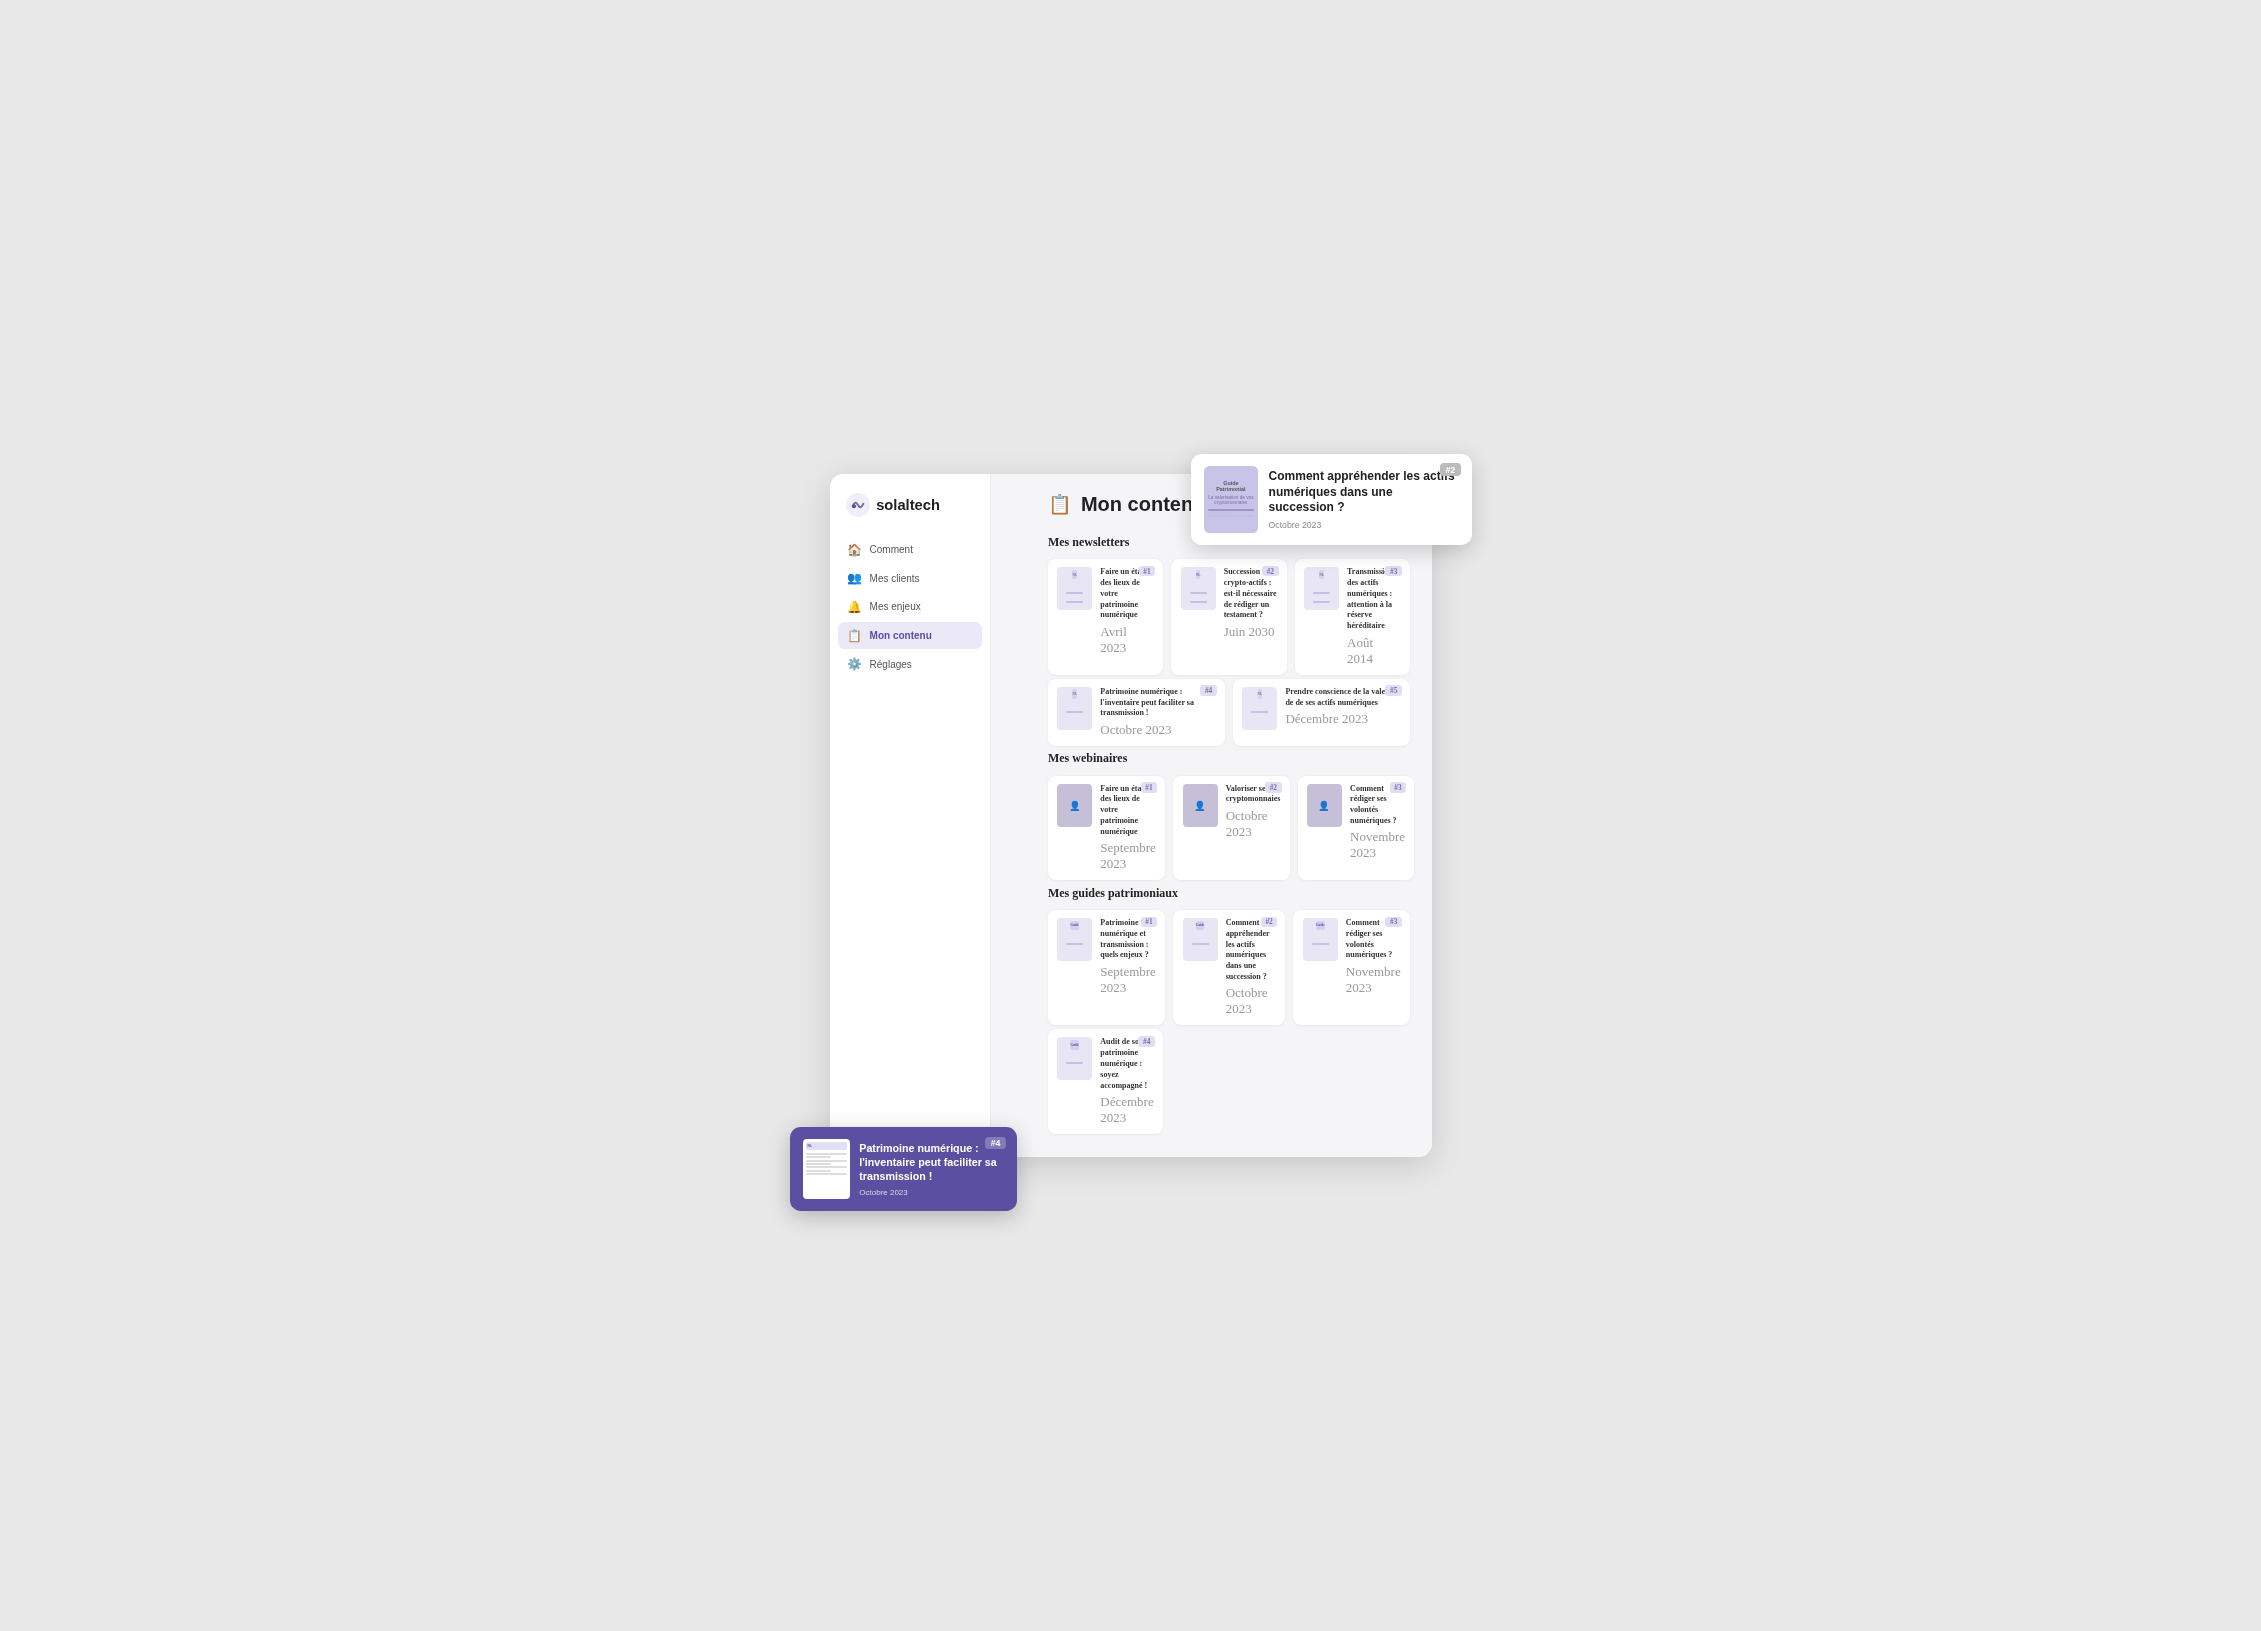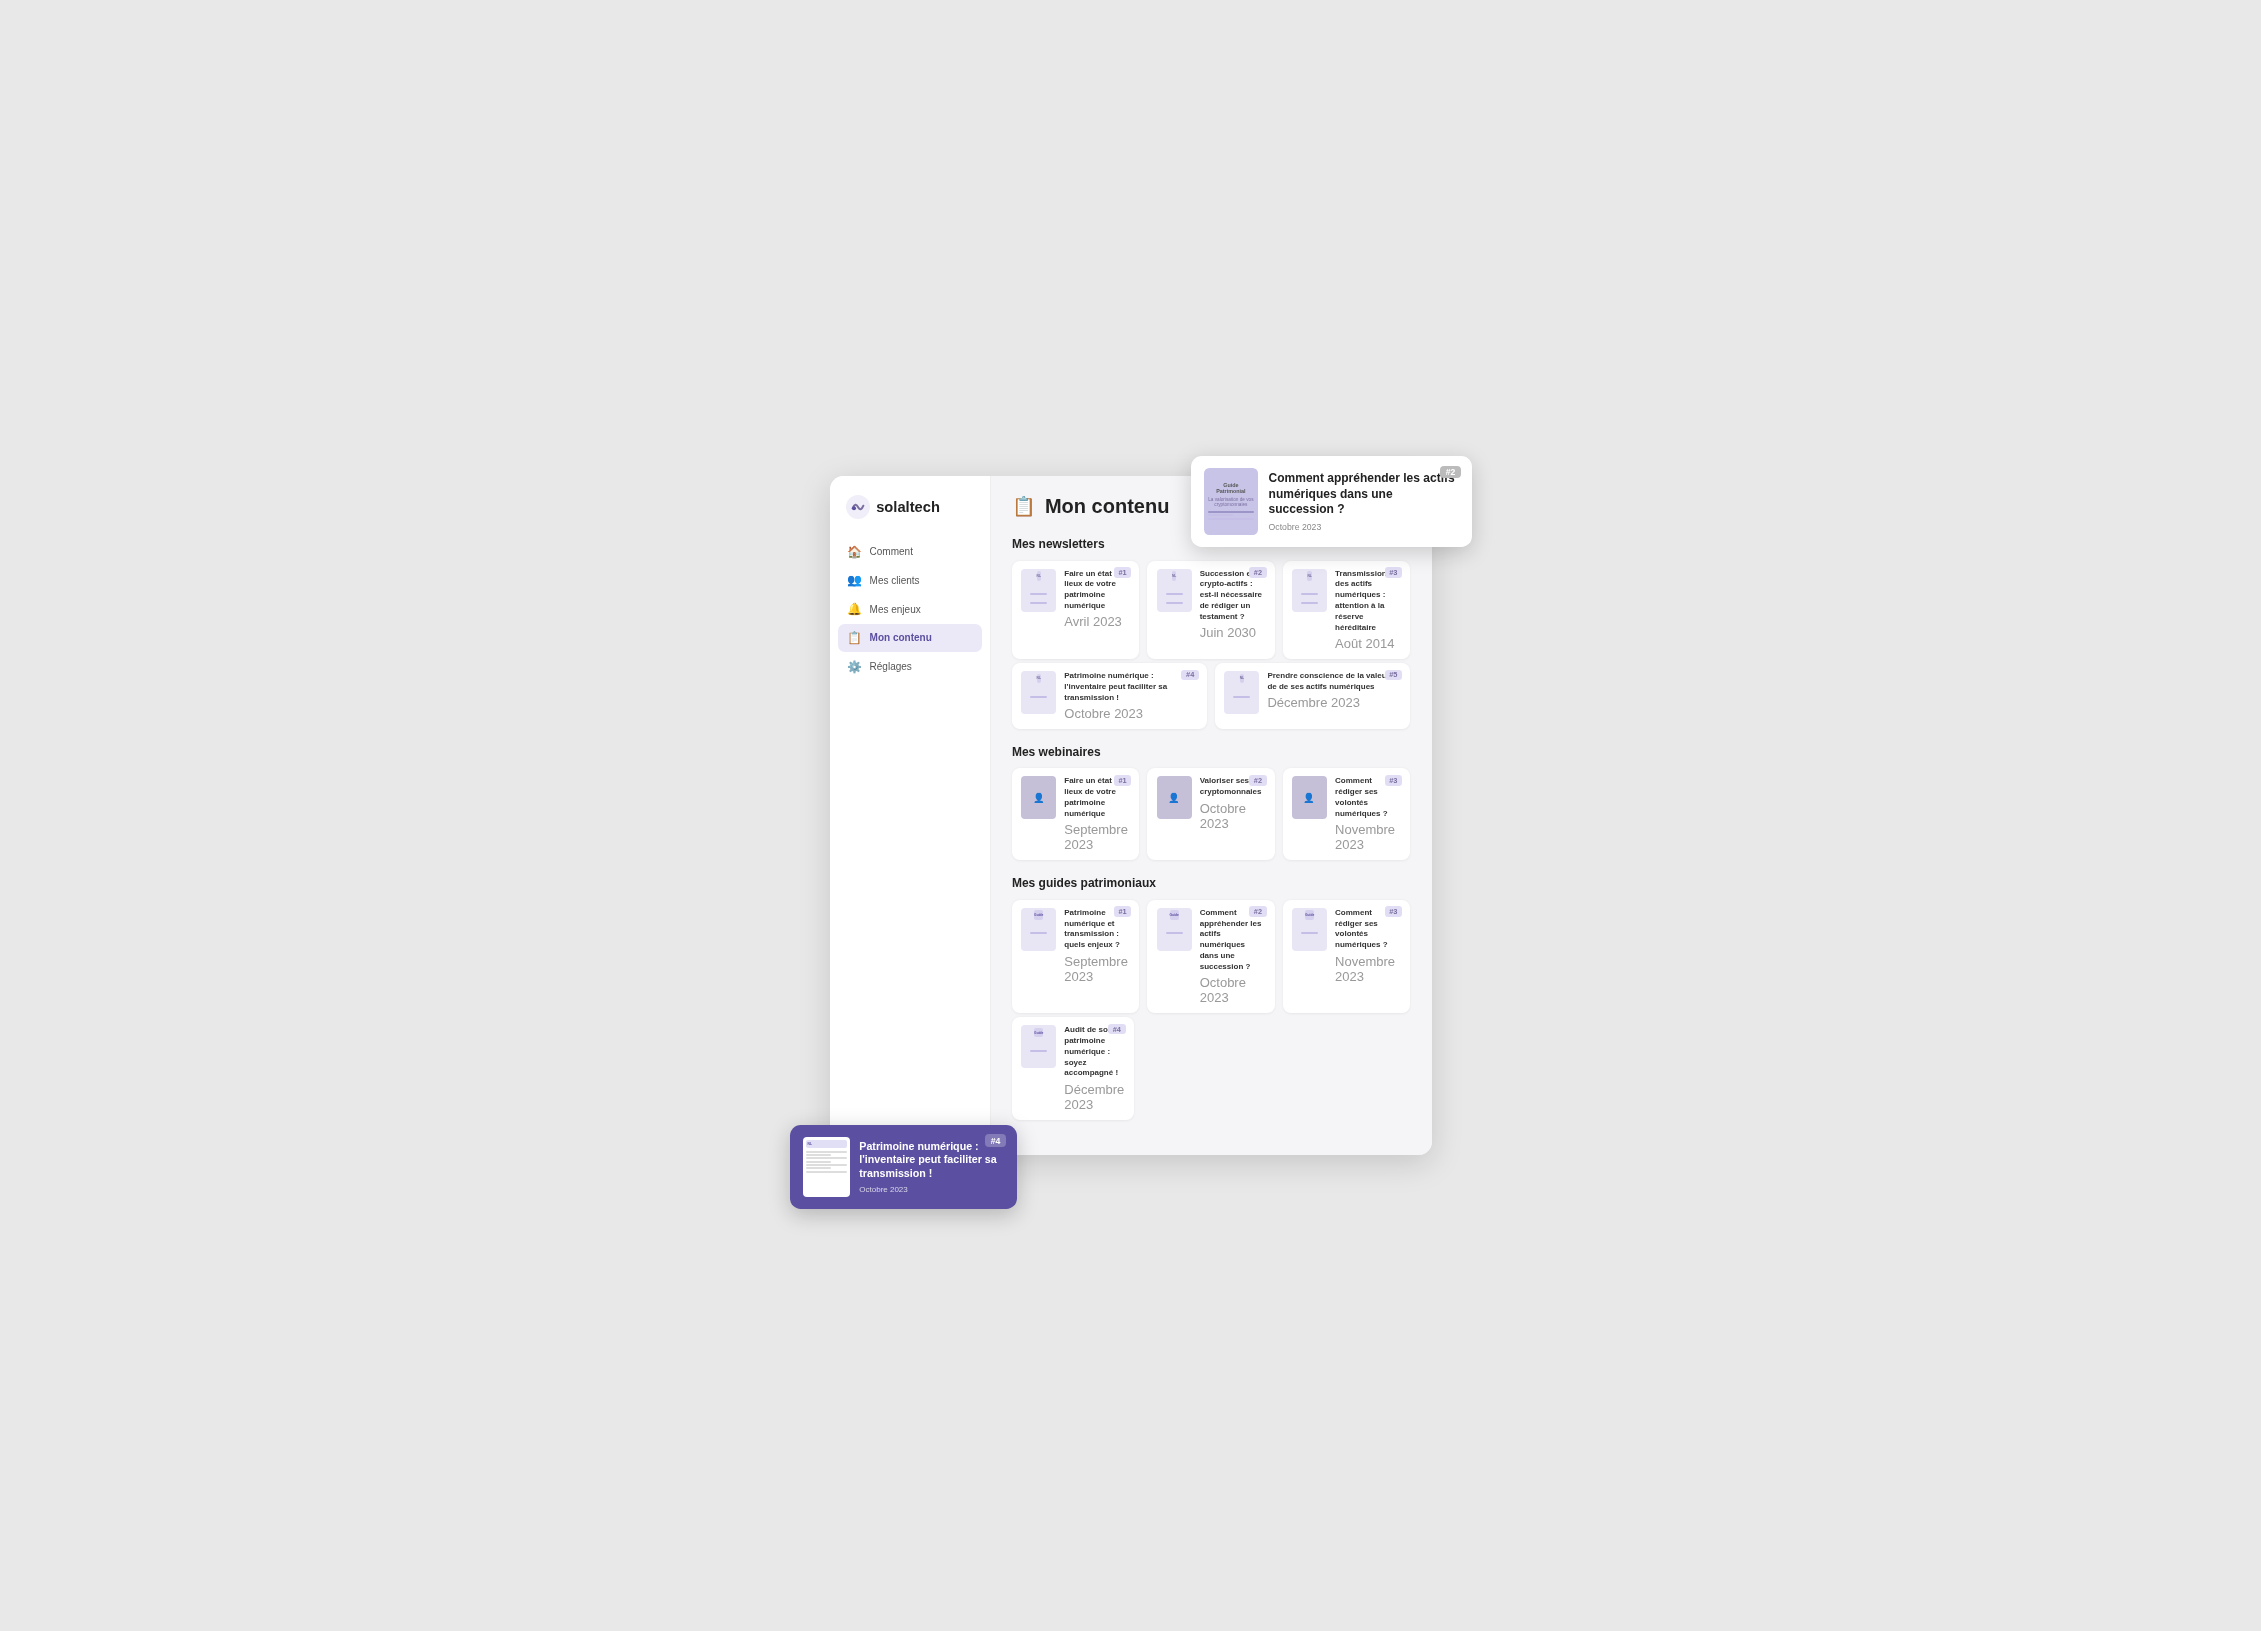--- a/index.html
+++ b/index.html
@@ -155,20 +155,21 @@
     
     .app-window {
       background: #f5f5f7;
       border-radius: 13.4px;
       box-shadow: 0 8px 32px rgba(0,0,0,0.15);
       display: flex;
       overflow: hidden;
       min-height: 468px;
       position: relative;
       z-index: 5;
+      gap: 36px;
     }
 
     
     .sidebar {
       width: 161px;
       background: #fff;
       padding: 19px 0 13.4px 0;
       display: flex;
       flex-direction: column;
       flex-shrink: 0;
@@ -321,21 +322,21 @@
       right: 8px;
       background: #e0ddf5;
       color: #7b6fa0;
       font-size: 7.4px;
       font-weight: 700;
       padding: 0.7px 4.7px;
       border-radius: 3.3px;
     }
 
     .section-block {
-      margin-bottom: 16px;
+      font-family: Liberation Serif, serif;
     }
 
     
     .thumb-newsletter {
       background: #f0eef8;
     }
     .thumb-guide {
       background: #e8e5f5;
     }
     .thumb-line-sm {

